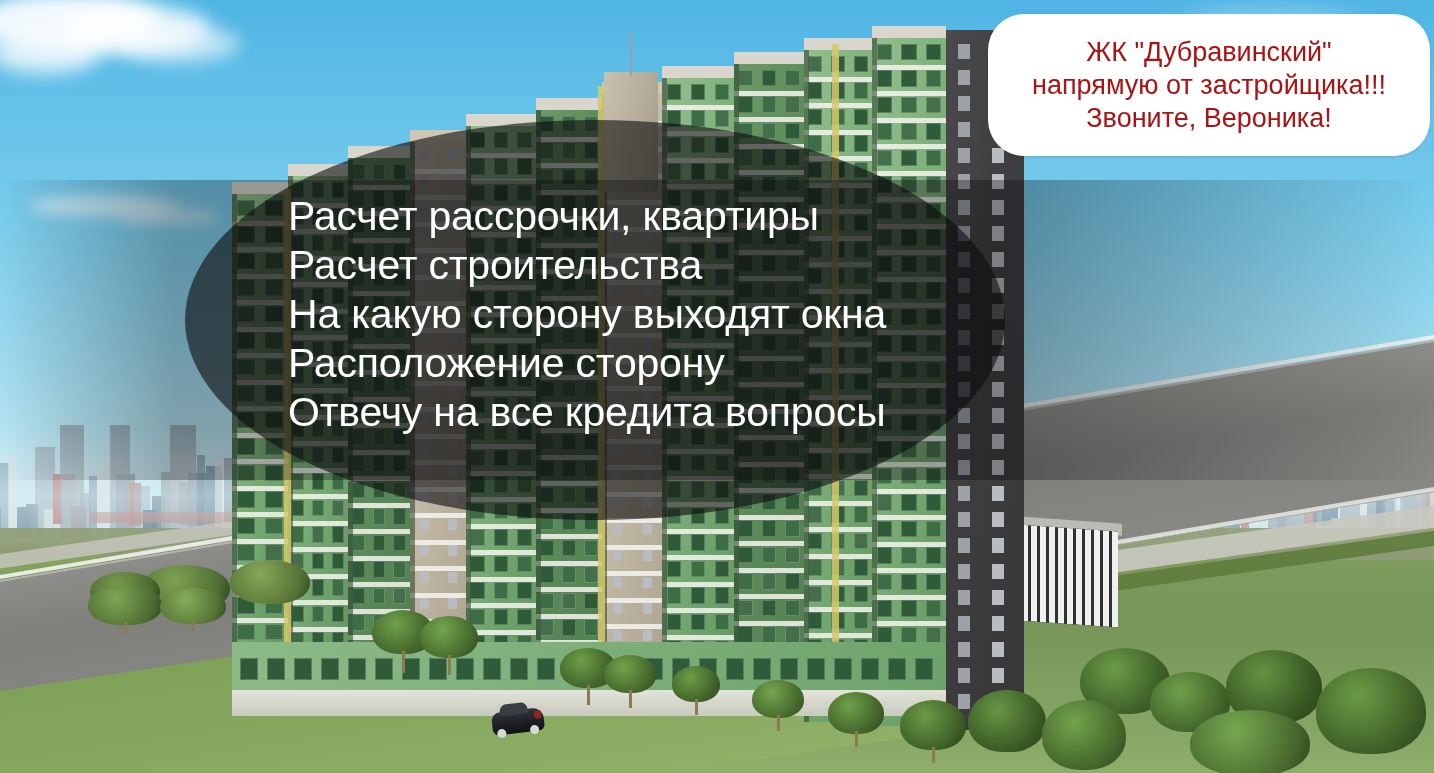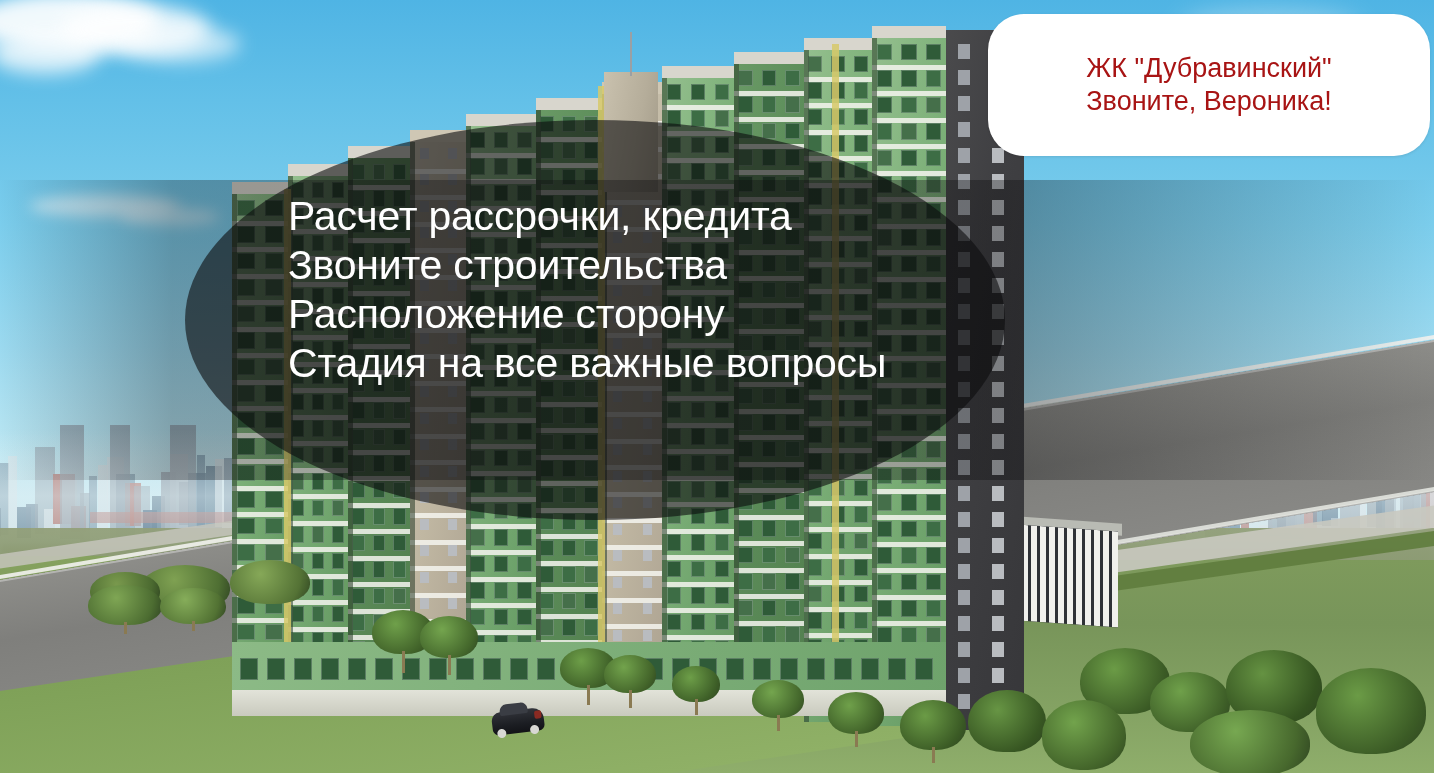--- a/index.html
+++ b/index.html
@@ -1467,25 +1467,27 @@
 
   <div class="car">
     <div class="car-w" style="left:4px;"></div>
     <div class="car-w" style="right:6px;"></div>
   </div>
 
   <div class="dimband"></div>
   <div class="dimcircle"></div>
 
   <div class="textblock" id="textblock">
-      <div>Расчет рассрочки, кредита</div>
-      <div>Звоните строительства</div>
+      <div>Расчет рассрочки, квартиры</div>
+      <div>Расчет строительства</div>
+      <div>На какую сторону выходят окна</div>
       <div>Расположение сторону</div>
-      <div>Стадия на все важные вопросы</div>
+      <div>Отвечу на все кредита вопросы</div>
     </div>
 
   <div class="callout" id="callout">
       <div>ЖК "Дубравинский"</div>
+      <div>напрямую от застройщика!!!</div>
       <div>Звоните, Вероника!</div>
     </div>
 
 
 </div>
 
 </body></html>

